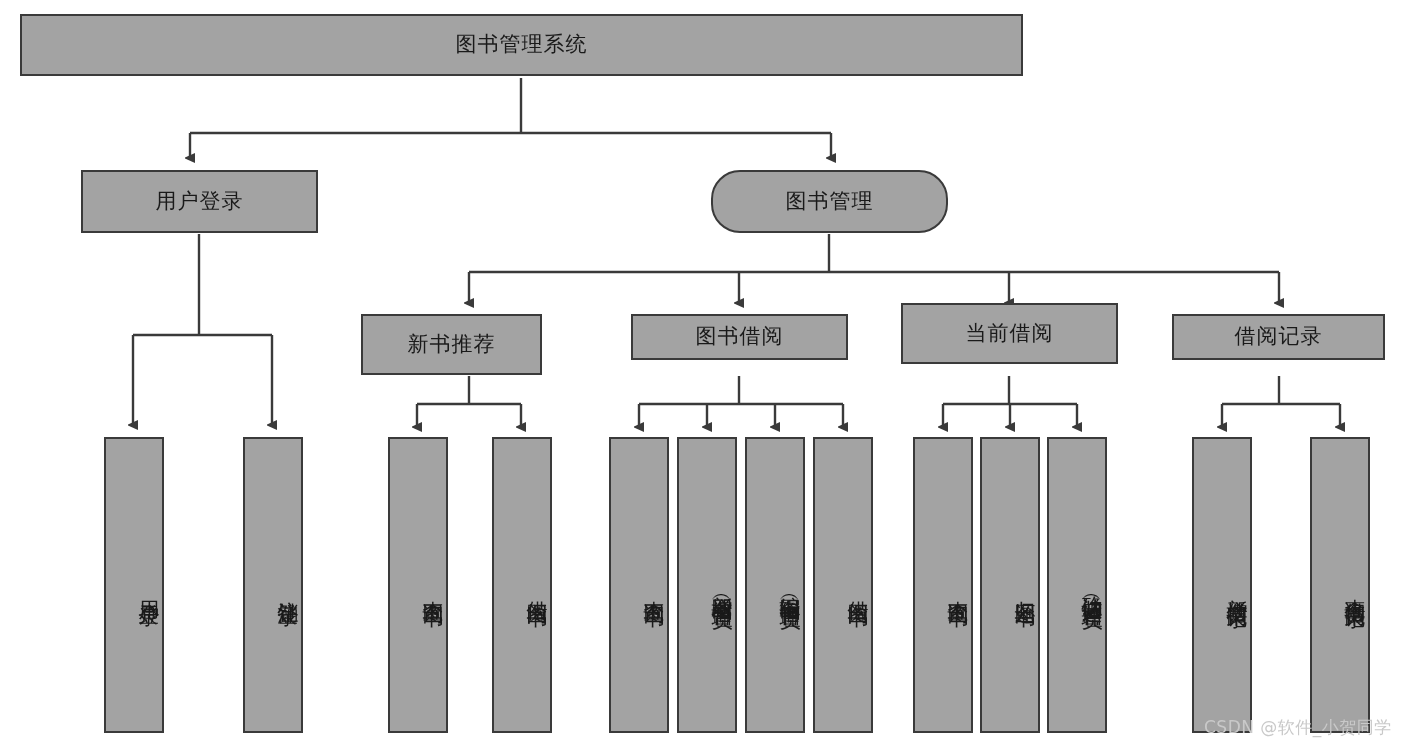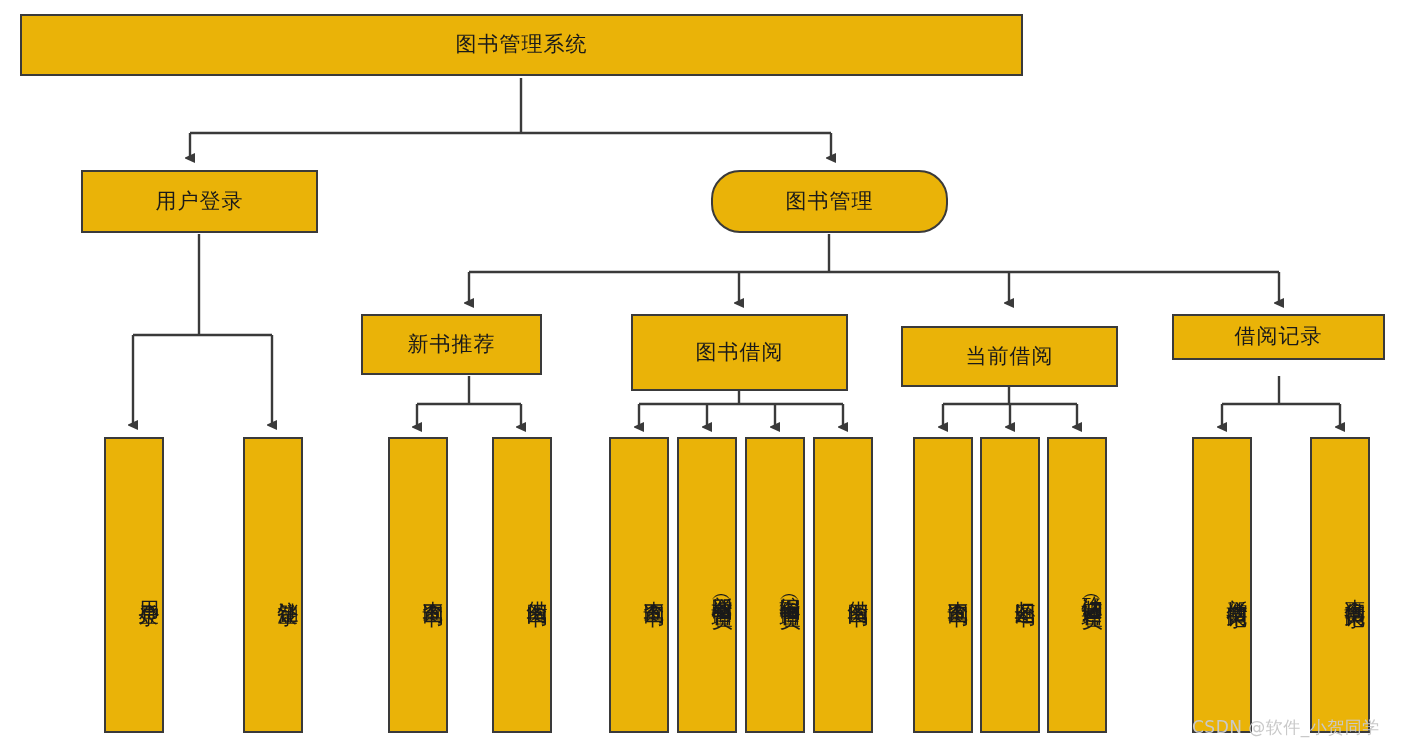--- a/index.html
+++ b/index.html
@@ -9,21 +9,21 @@
     font-family:"DejaVu Sans","Liberation Sans",sans-serif;
     overflow:hidden;
     position:relative;
   }
   #canvas{position:absolute;left:0;top:0;width:1405px;height:747px;}
   svg.lines{position:absolute;left:0;top:0;width:1405px;height:747px;}
   .node{
     position:absolute;
     box-sizing:border-box;
     border:2px solid #3a3a3a;
-    background:#eab308;
+    background:#a3a3a3;
     color:#1a1a1a;
     display:flex;
     align-items:center;
     justify-content:center;
     text-align:center;
   }
   .node.h{
     font-size:21px;
     line-height:1.2;
     letter-spacing:1px;
@@ -105,22 +105,22 @@
       <path d="M1340,404 L1340,427" marker-end="url(#arrow)"></path>
     </g>
   </svg>
 
   <div class="node h" style="left:20px;top:14px;width:1003px;height:62px;">图书管理系统</div>
 
   <div class="node h" style="left:81px;top:170px;width:237px;height:63px;">用户登录</div>
   <div class="node h" style="left:711px;top:170px;width:237px;height:63px;border-radius:29px;">图书管理</div>
 
   <div class="node h" style="left:361px;top:314px;width:181px;height:61px;">新书推荐</div>
-  <div class="node h" style="left:631px;top:314px;width:217px;height:77px;">图书借阅</div>
-  <div class="node h" style="left:901px;top:326px;width:217px;height:61px;">当前借阅</div>
+  <div class="node h" style="left:631px;top:314px;width:217px;height:46px;">图书借阅</div>
+  <div class="node h" style="left:901px;top:303px;width:217px;height:61px;">当前借阅</div>
   <div class="node h" style="left:1172px;top:314px;width:213px;height:46px;">借阅记录</div>
 
   <div class="node v" style="left:104px;top:437px;width:60px;height:296px;">
     <span class="vtxt">用户登录</span>
   </div>
   <div class="node v" style="left:243px;top:437px;width:60px;height:296px;">
     <span class="vtxt">注销登录</span>
   </div>
 
   <div class="node v" style="left:388px;top:437px;width:60px;height:296px;">
@@ -153,15 +153,15 @@
     <span class="vtxt">确认归还（管理员）</span>
   </div>
 
   <div class="node v" style="left:1192px;top:437px;width:60px;height:296px;">
     <span class="vtxt">新增借阅记录</span>
   </div>
   <div class="node v" style="left:1310px;top:437px;width:60px;height:296px;">
     <span class="vtxt">查询借阅记录</span>
   </div>
 
-  <div class="watermark" style="left:1192px;top:716px;">CSDN @软件_小贺同学</div>
+  <div class="watermark" style="left:1192px;top:716px;padding-left:12px;">CSDN @软件_小贺同学</div>
 
 </div>
 
 </body></html>

